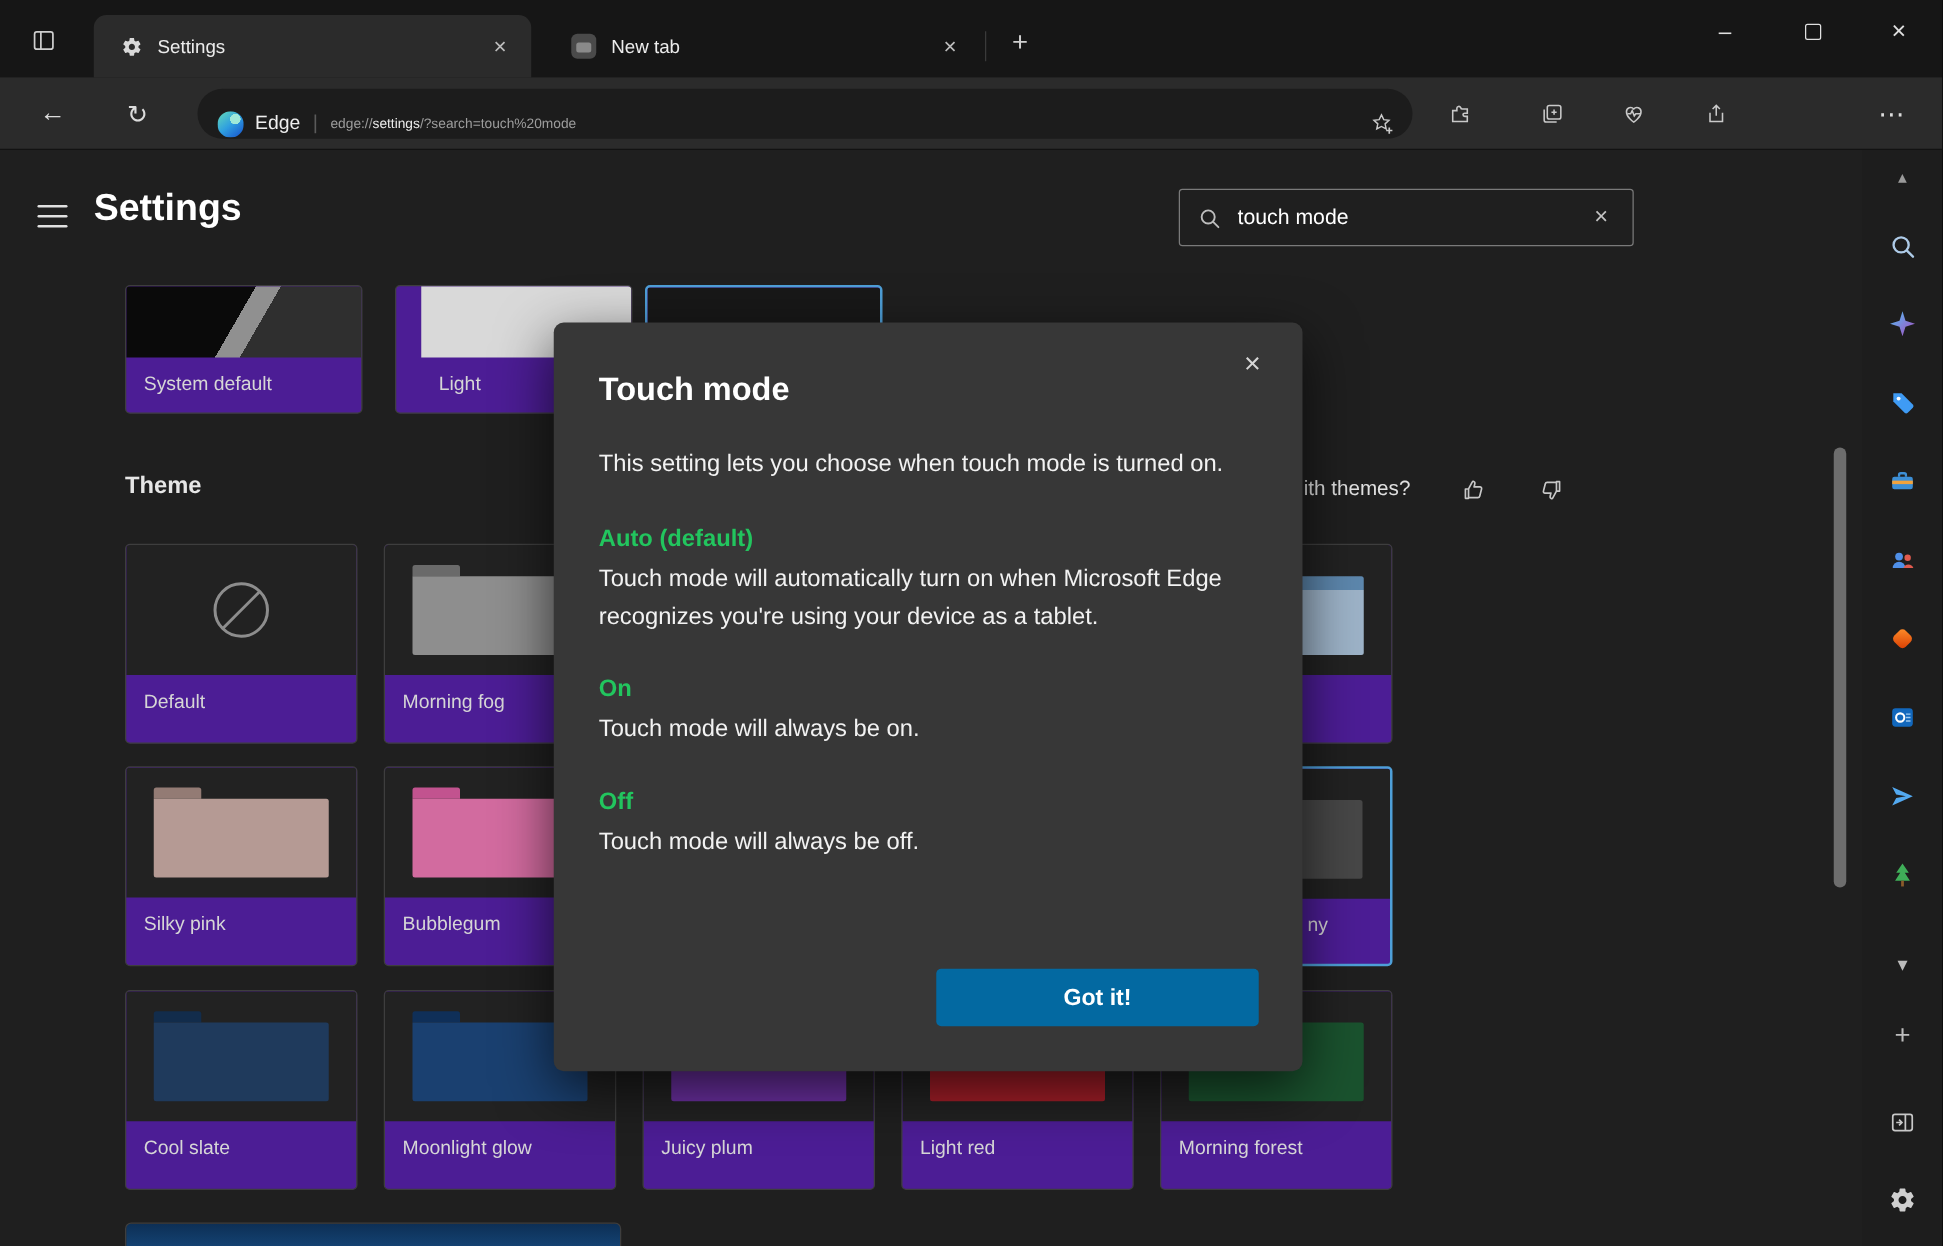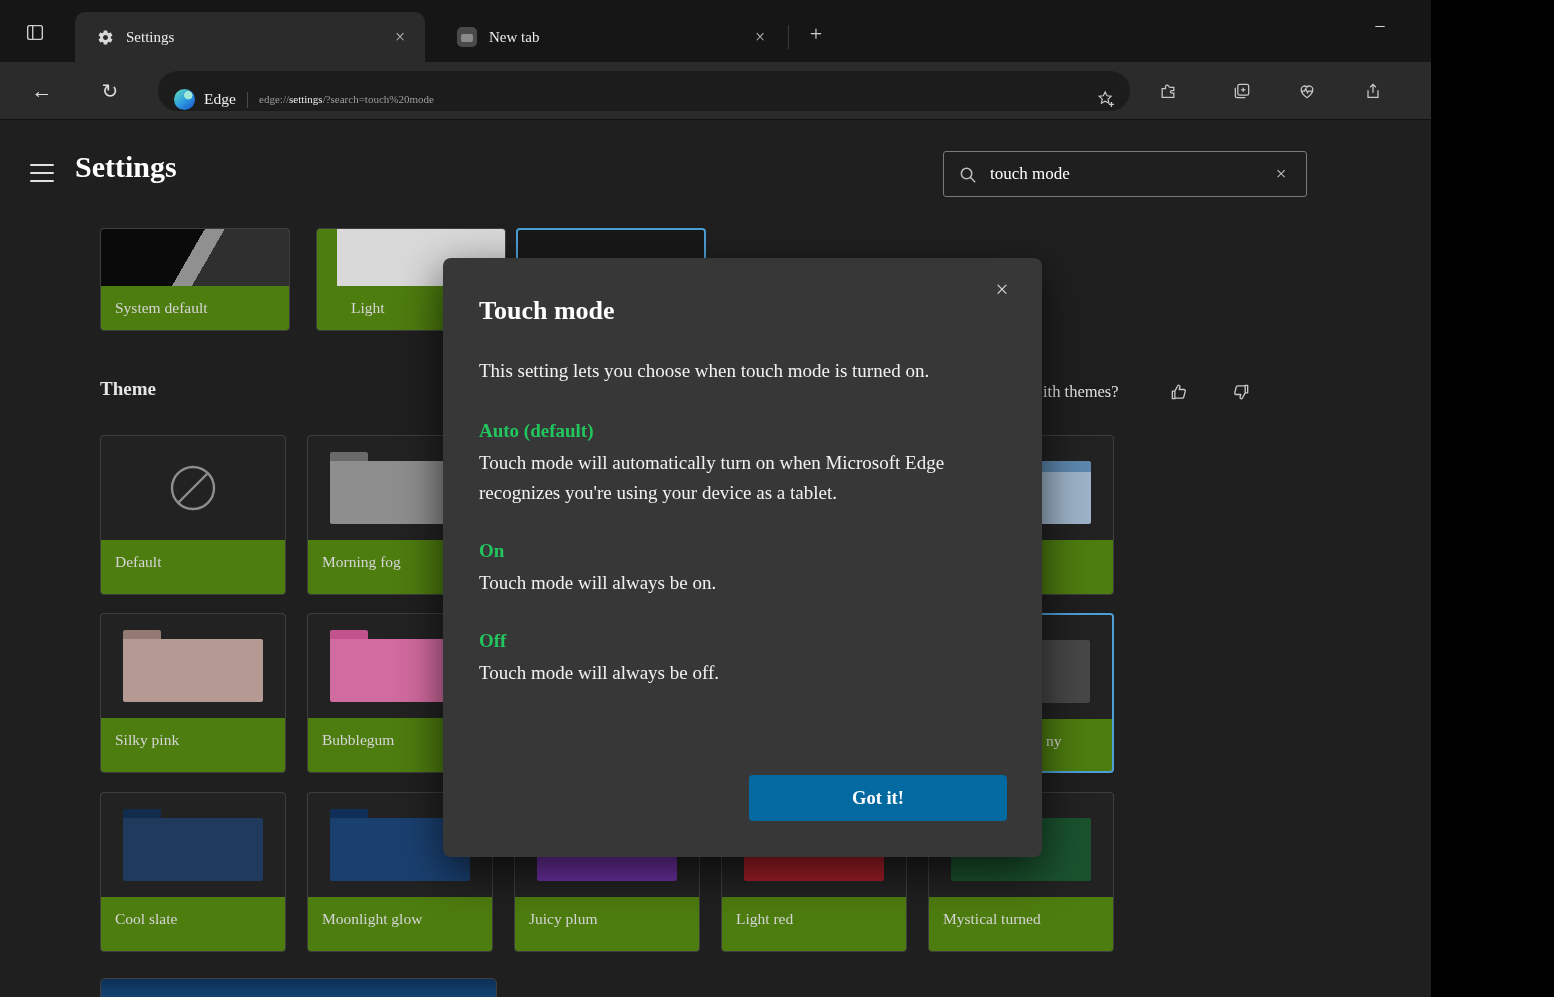--- a/index.html
+++ b/index.html
@@ -1,17 +1,17 @@
 <!DOCTYPE html>
 <html><head>
 <meta charset="utf-8">
 <style>
   html,body{margin:0;padding:0;background:#000;}
-  .page{position:relative;width:1431px;height:997px;background:#1f1f1f;overflow:hidden;
-        font-family:Liberation Serif, serif;color:#e8e8e8;-webkit-font-smoothing:antialiased;}
+  .page{position:relative;width:1554px;height:997px;background:#1f1f1f;overflow:hidden;
+        font-family:Liberation Sans, sans-serif;color:#e8e8e8;-webkit-font-smoothing:antialiased;}
 
   
   .tabstrip{position:absolute;left:0;top:0;width:1554px;height:62px;background:#161616;}
   .tab-actions{position:absolute;left:22px;top:19px;width:26px;height:26px;display:flex;align-items:center;justify-content:center;border-radius:6px;}
   .tab{position:absolute;top:12px;height:50px;width:350px;border-radius:10px 10px 0 0;display:flex;align-items:center;box-sizing:border-box;}
   .tab.active{background:#2b2b2b;}
   .tab .favicon{margin-left:22px;display:flex;align-items:center;}
   .tab .tab-label{margin-left:12px;font-size:15px;color:#ececec;flex:1;white-space:nowrap;overflow:hidden;}
   .tab .tab-close{width:26px;height:26px;margin-right:12px;display:flex;align-items:center;justify-content:center;color:#bdbdbd;font-size:18px;border-radius:6px;}
   .ntp-fav{width:20px;height:20px;border-radius:5px;background:#4a4a4a;position:relative;}
@@ -39,21 +39,21 @@
 
   
   .content{position:absolute;left:0;top:120px;width:1490px;height:877px;overflow:hidden;background:#1f1f1f;}
   .hamburger{position:absolute;left:30px;top:44px;width:24px;height:18px;display:flex;flex-direction:column;justify-content:space-between;}
   .hamburger i{display:block;height:2px;background:#e0e0e0;border-radius:1px;}
   .page-title{position:absolute;left:75px;top:30px;font-size:30px;font-weight:700;color:#fff;}
   .searchbox{position:absolute;left:943px;top:31px;width:364px;height:46px;border:1px solid #7a7a7a;border-radius:3px;background:#1f1f1f;display:flex;align-items:center;padding:0 12px 0 14px;box-sizing:border-box;}
   .searchbox input{flex:1;background:transparent;border:0;outline:0;color:#fff;font-size:17px;font-family:inherit;margin-left:11px;}
   .search-clear{width:26px;height:26px;display:flex;align-items:center;justify-content:center;color:#c4c4c4;font-size:19px;}
 
-  .card{position:absolute;background:#4d7c0f;border:1px solid #3e3e3e;border-radius:4px;box-sizing:border-box;overflow:hidden;}
+  .card{position:absolute;background:#4c1d95;border:1px solid #3e3e3e;border-radius:4px;box-sizing:border-box;overflow:hidden;}
   .card .card-label{padding:13px 14px 0 14px;font-size:15.5px;color:#d6d6d6;white-space:nowrap;}
   .card.sel{border:2px solid #4e9fd8;}
   .preview{display:flex;align-items:center;justify-content:center;background:#222;}
   .row0{height:103px;width:190px;}
   .row0 .preview{height:57px;}
   .tcard{width:186px;height:160px;}
   .tcard .preview{height:104px;}
   .mini{width:76%;height:70%;display:flex;flex-direction:column;}
   .mini-tab{width:27%;height:9px;border-radius:2px 2px 0 0;}
   .mini-body{flex:1;border-radius:0 2px 2px 2px;}
@@ -302,21 +302,21 @@
         </div>
       <div class="card-label">Light red</div>
     </div>
     <div class="card tcard" style="left:928px;top:672px;">
       <div class="preview">
           <div class="mini">
         <div class="mini-tab" style="background: rgb(17, 56, 31);"></div>
         <div class="mini-body" style="background: rgb(26, 82, 46);"></div>
       </div>
         </div>
-      <div class="card-label">Mystical turned</div>
+      <div class="card-label">Morning forest</div>
     </div>
 
     <div class="banner" style="background: linear-gradient(rgb(13, 47, 85) 0%, rgb(28, 90, 150) 60%, rgb(62, 133, 192) 100%);"></div>
   </div>
 
   <div class="scrollbar">
     <div class="scroll-thumb" style="position: absolute; background: rgb(109, 109, 109);"></div>
   </div>
 
   <div class="sidebar">

